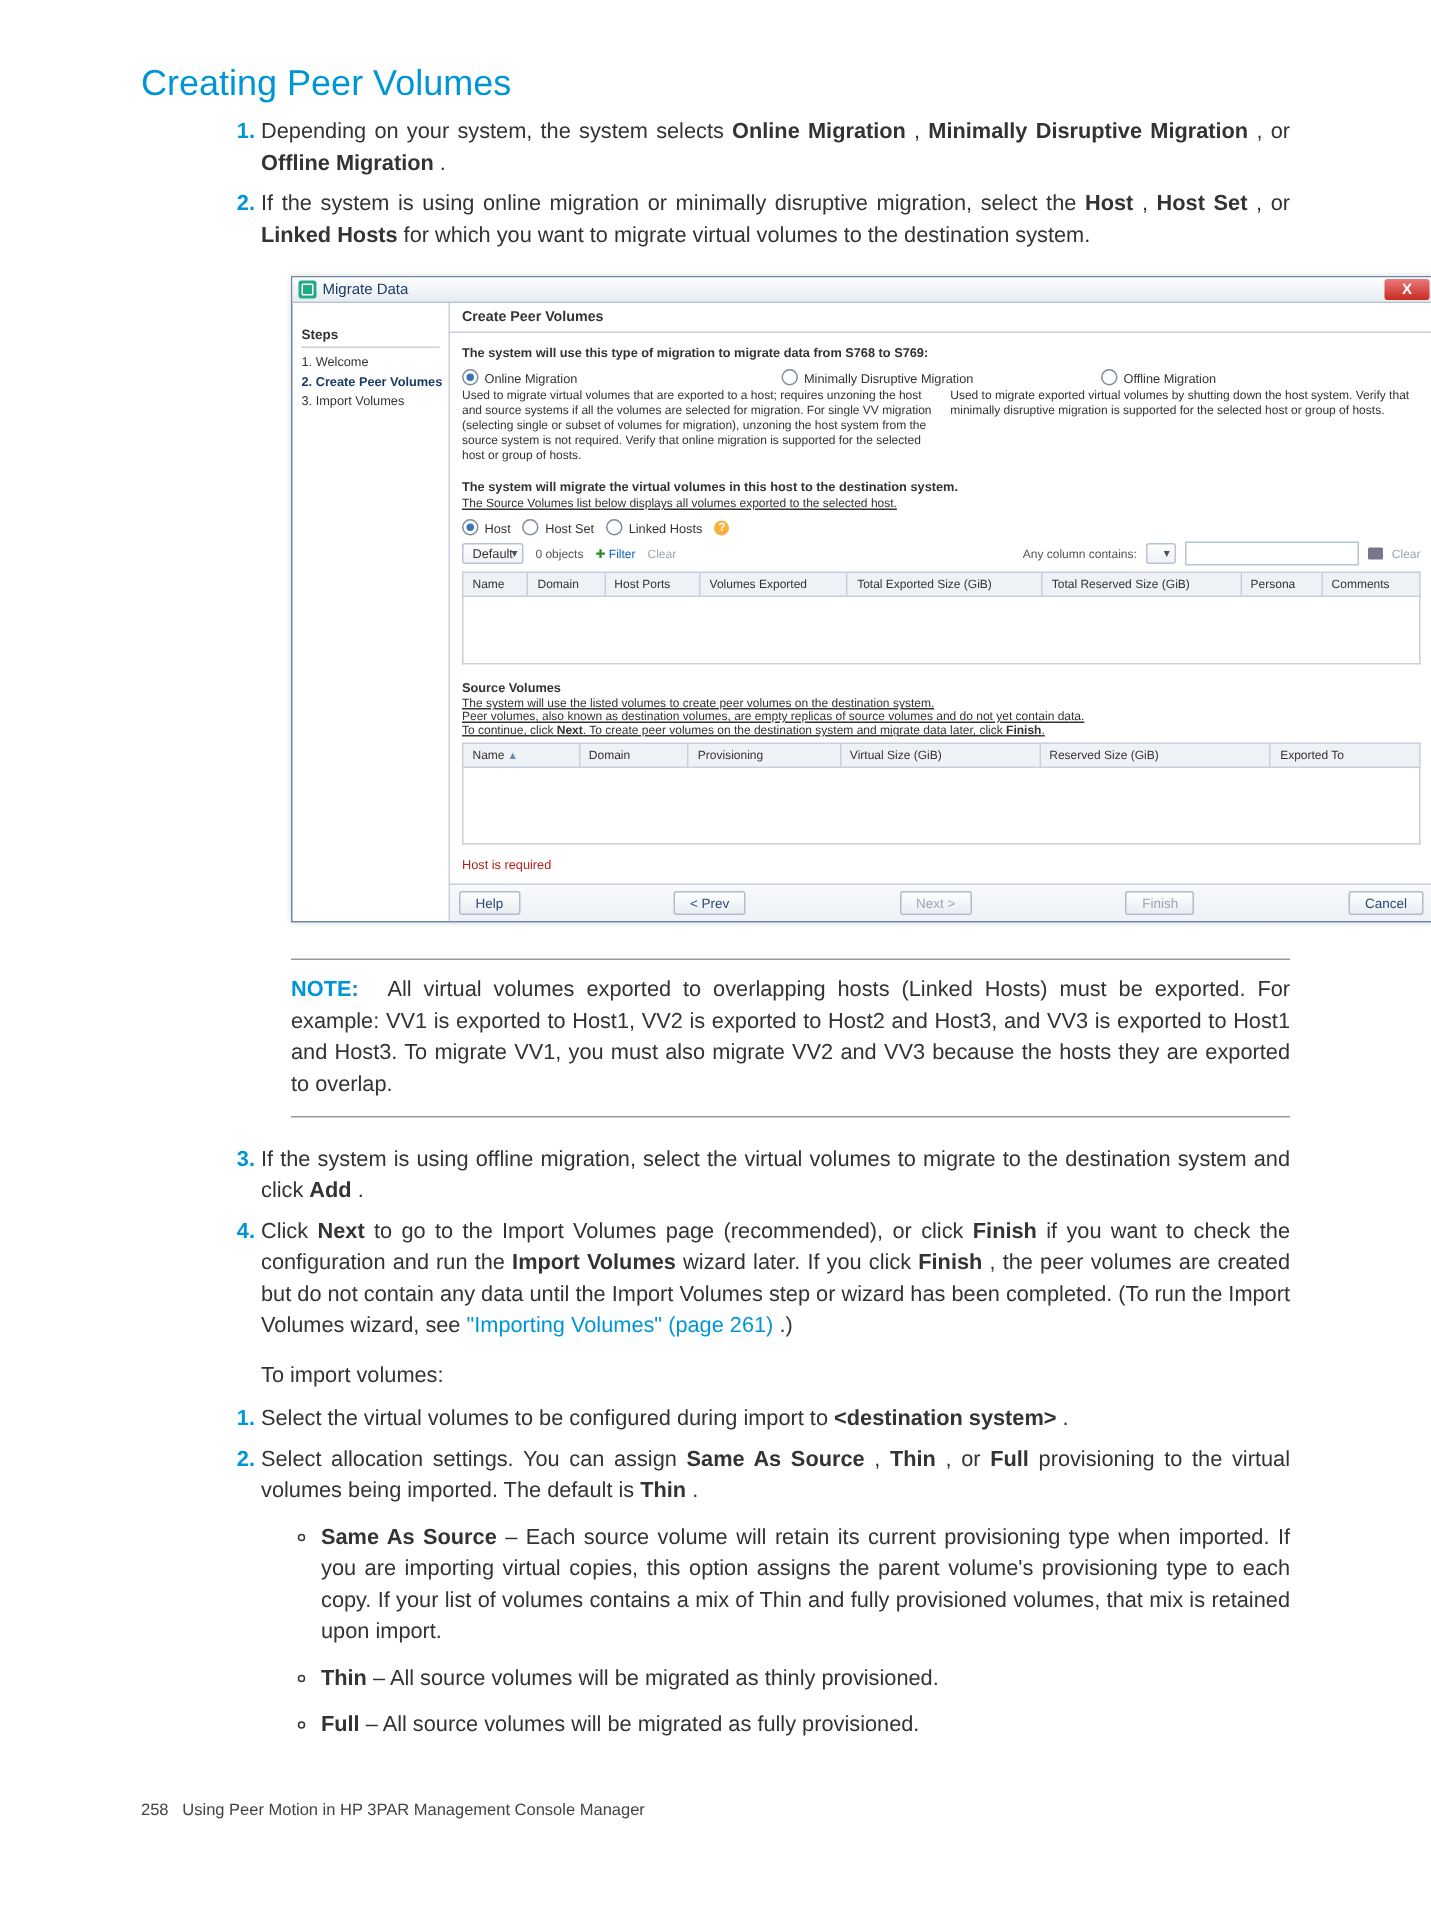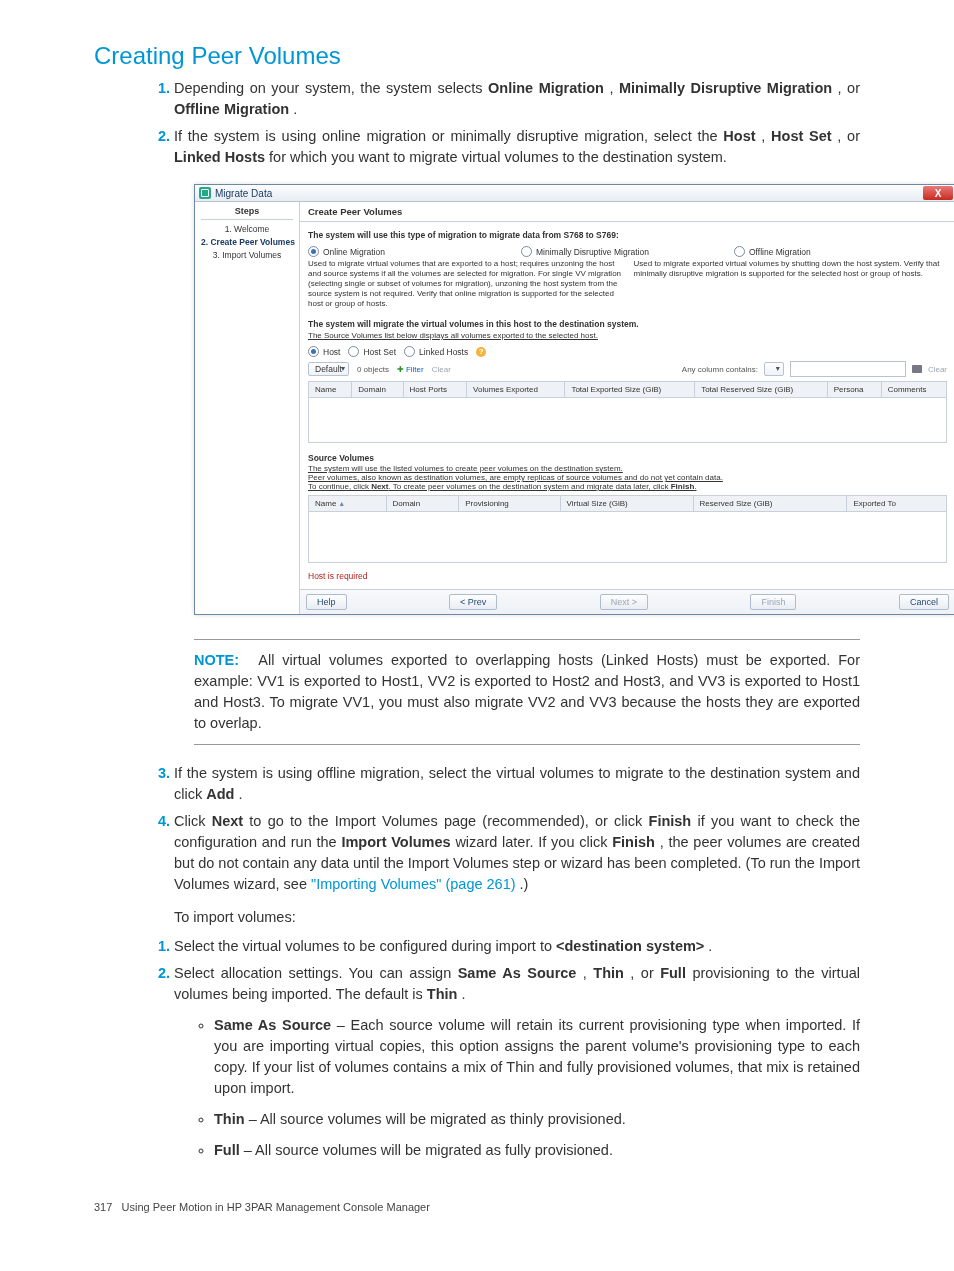--- a/index.html
+++ b/index.html
@@ -31,21 +31,21 @@
 
   
   .dialog-wrap{margin:16px 0 0 100px;}
   .dialog{width:760px;font-size:9px;color:#333;border:1px solid #6d88a6;background:#fff;box-shadow:0 0 4px rgba(0,0,0,.15);}
   .titlebar{display:flex;align-items:center;background:linear-gradient(#fdfdfe,#e7ecf3);border-bottom:1px solid #b7c3d3;padding:2px 4px;position:relative;}
   .titlebar .tico{width:12px;height:12px;background:#2a8; display:inline-block;margin-right:4px;border-radius:2px;position:relative;}
   .titlebar .tico::after{content:"";position:absolute;inset:2px;border:1px solid #fff;border-radius:1px;}
   .titlebar .ttl{font-size:10px;color:#1a3b66;}
   .red-x{position:absolute;right:2px;top:1px;width:30px;height:14px;background:linear-gradient(#e97a7a,#c82a1f);border-radius:2px;display:flex;align-items:center;justify-content:center;color:#fff;font-weight:bold;font-size:10px;}
   .dlg-body{display:flex;}
-  .steps-col{width:105px;border-right:1px solid var(--sep);padding:4px 6px;box-sizing:border-box;text-align:center;}
+  .steps-col{width:105px;border-right:1px solid var(--sep);padding:16px 6px;box-sizing:border-box;}
   .steps-col .hdr{font-weight:bold;font-size:9px;border-bottom:1px solid var(--sep);padding-bottom:3px;margin-bottom:4px;}
   .steps-col .step{margin:3px 0;font-size:8.5px;white-space:nowrap;}
   .steps-col .step.active{font-weight:bold;color:#1a3b66;}
   .main-col{flex:1;padding:0;}
   .main-col .panel-hdr{font-weight:bold;font-size:9.5px;padding:4px 8px;border-bottom:1px solid var(--sep);}
   .main-inner{padding:6px 8px;}
   .boldline{font-weight:bold;font-size:8.5px;margin:2px 0 6px 0;}
   .radio-row{display:flex;gap:0;margin-bottom:2px;}
   .radio-cell{flex:1;display:flex;align-items:center;gap:4px;font-size:8.5px;}
   .radio{width:9px;height:9px;border:1px solid #7a8aa0;border-radius:50%;display:inline-flex;align-items:center;justify-content:center;}
@@ -279,17 +279,17 @@
       </li>
       <li>
         <b>Full</b>
         <span> – All source volumes will be migrated as fully provisioned.</span>
       </li>
     </ul>
   </li>
 </ol>
 
 <div class="footer">
-  <span>317</span>&nbsp;&nbsp;
+  <span>258</span>&nbsp;&nbsp;
   <span>Using Peer Motion in HP 3PAR Management Console Manager</span>
 </div>
 
 </div>
 
 </body></html>

